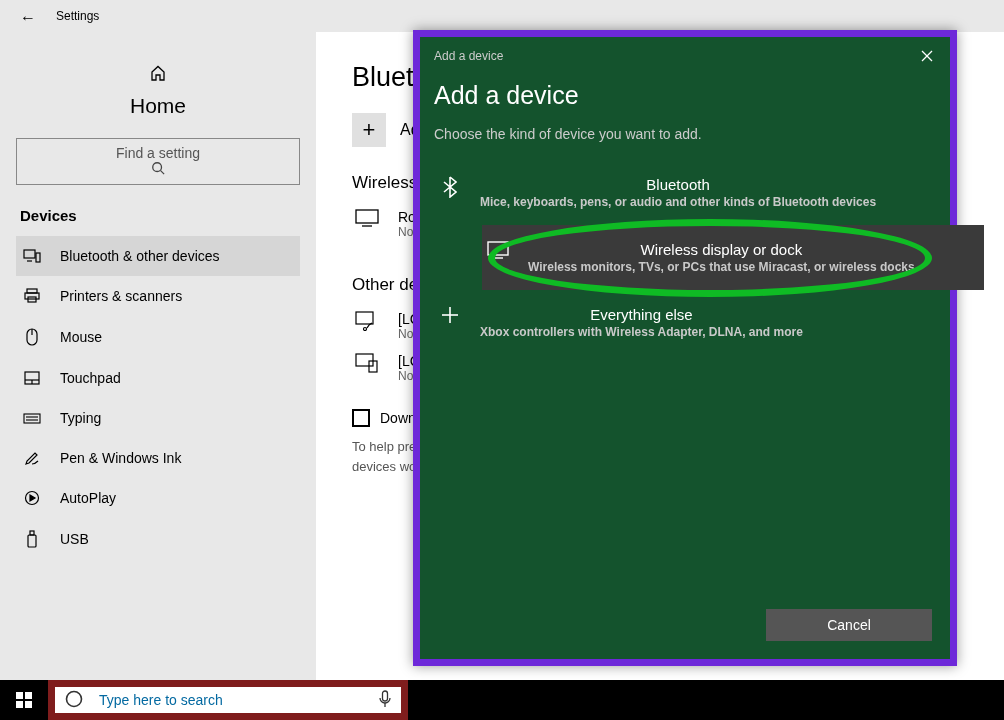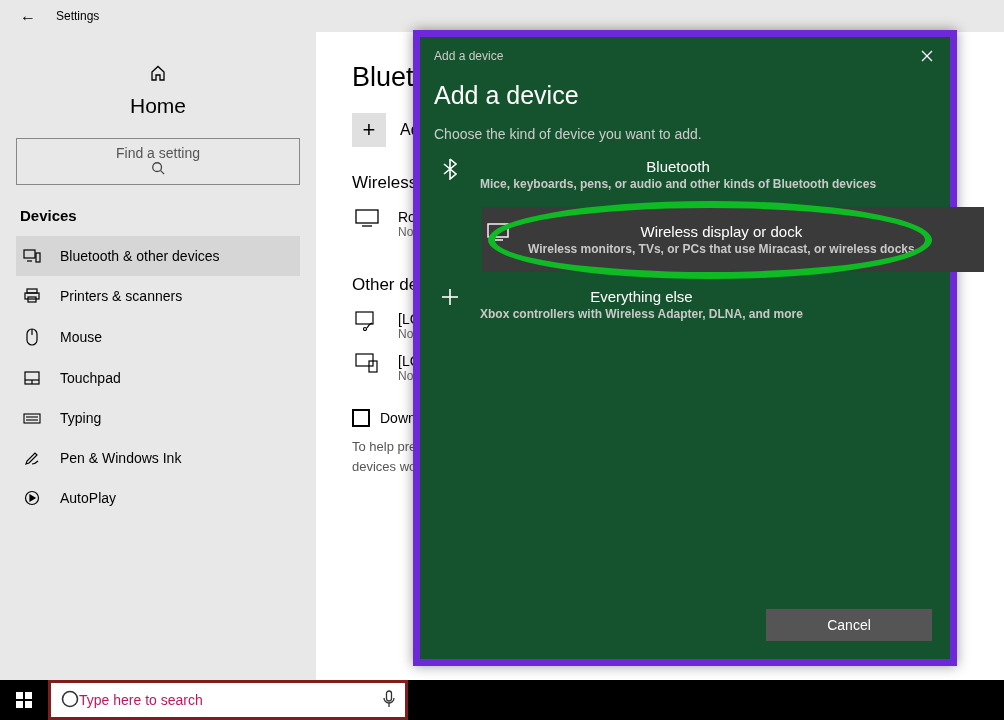--- a/index.html
+++ b/index.html
@@ -28,38 +28,38 @@
   .device-row .dico { width:30px; display:flex; justify-content:center; }
   .device-row .dtxt { font-size:14px; }
   .device-row .dsub { font-size:12px; color:#666; }
   .checkbox-row { display:flex; align-items:center; gap:10px; margin-top:20px; font-size:14px; cursor:pointer; }
   .checkbox { width:18px; height:18px; border:2px solid #000; display:inline-block; }
   .help-text { font-size:13px; color:#555; line-height:1.5; margin-top:10px; max-width:540px; }
 
   
   .taskbar { position:absolute; left:0; right:0; bottom:0; height:40px; display:flex; }
   .taskbar .start   { width:48px; background:#000; display:flex; align-items:center; justify-content:center; }
-  .taskbar .searchb { flex:0 0 360px; background:#fff; border:3px solid #7f1d1d; display:flex; align-items:center; padding:0 10px; gap:0; font-size:14px; color:#be185d; cursor:text; }
+  .taskbar .searchb { flex:0 0 360px; background:#fff; border:7px solid #7f1d1d; display:flex; align-items:center; padding:0 10px; gap:16px; font-size:14px; color:#0369a1; cursor:text; }
   .taskbar .searchb .mic { margin-left:auto; }
   .taskbar .rest    { flex:1; background:#000; }
 
   
   .modal {
     position:absolute;
     left:413px; top:30px;
     width:544px; height:636px;
     background:#14532d; color:#ccc;
     border:7px solid #6d28d9;
     box-shadow:0 0 12px rgba(0,0,0,.4);
   }
   .modal .m-title-row { display:flex; align-items:center; justify-content:space-between; padding:10px 14px; font-size:12px; }
   .modal .m-close { width:18px; height:18px; display:flex; align-items:center; justify-content:center; cursor:pointer; }
   .modal .m-body { padding:6px 14px; }
   .modal h2 { color:#fff; font-size:25px; font-weight:400; margin-bottom:16px; }
-  .modal .m-sub { font-size:14px; color:#ccc; }
+  .modal .m-sub { font-size:14px; color:#ccc; margin-bottom:18px; }
   .m-option { display:flex; align-items:flex-start; gap:18px; padding:16px 4px; cursor:pointer; width:100%;text-align:center; }
   .m-option.highlight { background:#3a3a3a; position:relative;margin-left:48px; }
   .m-option .o-ico { width:24px; display:flex; justify-content:center; color:#fff; flex-shrink:0; }
   .m-option .o-title { color:#fff; font-size:15px; }
   .m-option .o-sub   { color:#c9c9c9; font-size:12px; font-weight:600; margin-top:2px; }
   .cancel-btn { position:absolute; right:18px; bottom:18px; width:166px; height:32px; background:#555; color:#fff; font-size:14px; display:flex; align-items:center; justify-content:center; cursor:pointer; border:none; }
 
   
   .m-option.highlight::after {
     content:""; position:absolute;
@@ -170,20 +170,29 @@
     <div class="side-item">
       <span class="ico">
         <svg width="16" height="16" viewBox="0 0 16 16" fill="none" stroke="#000" stroke-width="1.2">
             <circle cx="8" cy="8" r="6.5"></circle>
             <path d="M6 5 L11 8 L6 11 Z" fill="#000"></path>
           </svg>
       </span>
       <span>AutoPlay</span>
     </div>
 
+    <div class="side-item">
+      <span class="ico">
+        <svg width="10" height="18" viewBox="0 0 10 18" fill="none" stroke="#000" stroke-width="1.2">
+            <rect x="3" y="1" width="4" height="4"></rect>
+            <rect x="1" y="5" width="8" height="12" rx="1"></rect>
+          </svg>
+      </span>
+      <span>USB</span>
+    </div>
   </div>
 
   <div class="content">
     <h1 style="overflow:hidden;white-space:nowrap;">Bluetooth &amp; other devices</h1>
 
     <div class="add-row">
       <div class="plus-tile">+</div>
       <span>Add Bluetooth or other device</span>
     </div>
 

